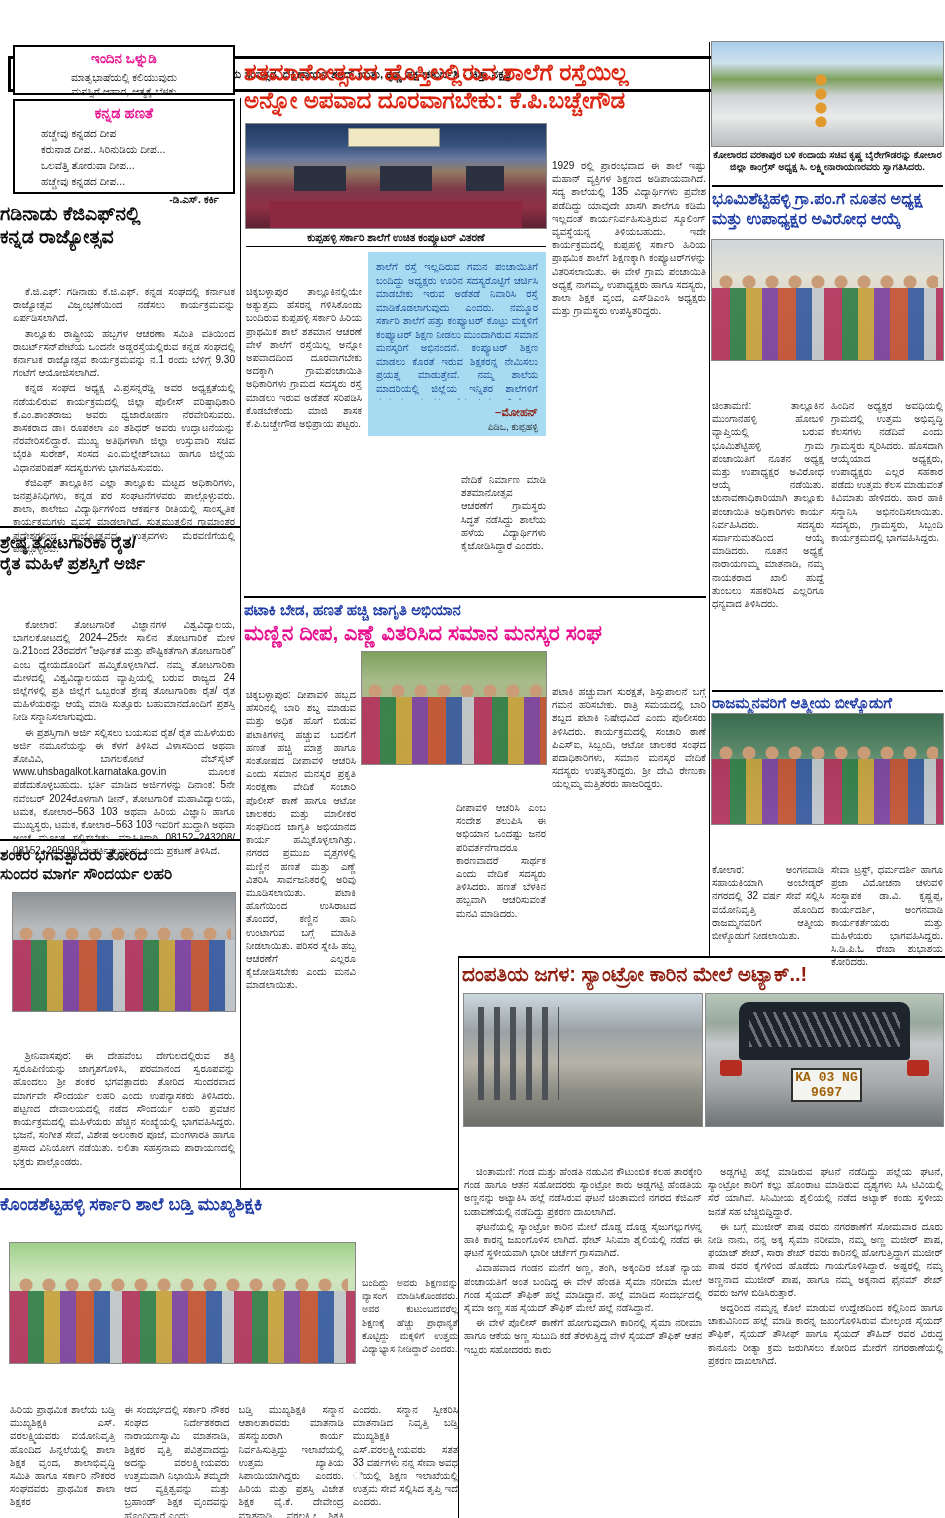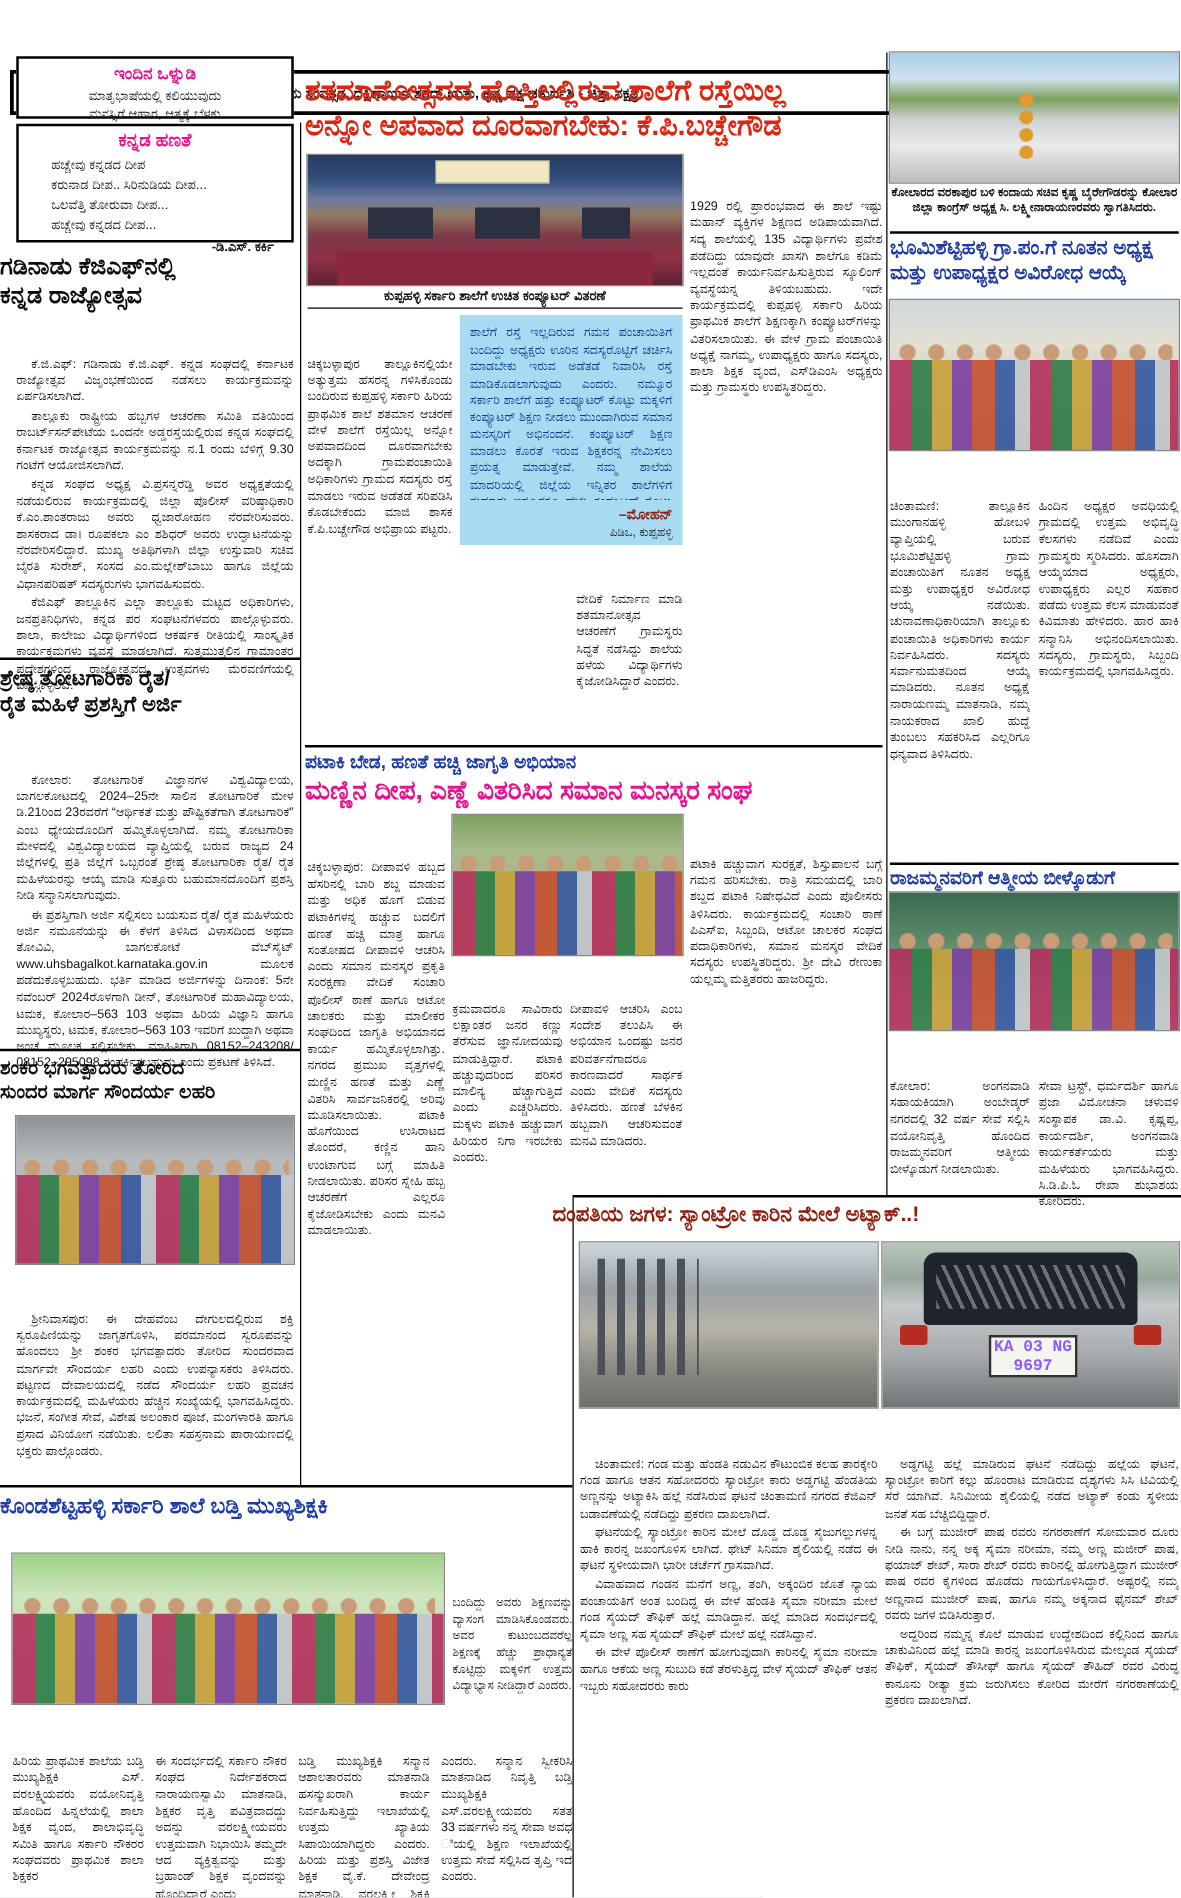--- a/index.html
+++ b/index.html
@@ -58,21 +58,21 @@
   .ph-minister .garland{position:absolute;left:44%;top:30%;width:14px;height:52%;
     background:radial-gradient(circle at 7px 7px,#e09a2d 5px,rgba(0,0,0,0) 6px);background-size:14px 14px;background-repeat:repeat-y;}
   .ph-street{background:linear-gradient(180deg,#cdd8de 0%,#9aa2a6 28%,#b7b3a8 52%,#8c8d85 74%,#6e6f68 100%);}
   .ph-street .gate{position:absolute;left:6%;top:10%;width:34%;height:70%;
     background:repeating-linear-gradient(90deg,#4d5258 0 6px,rgba(0,0,0,0) 6px 16px);}
   .ph-car{background:linear-gradient(180deg,#b9c7bb 0%,#98a89c 22%,#c6c9cc 38%,#a7abae 68%,#6f7477 100%);}
   .ph-car .hatch{position:absolute;left:14%;top:6%;width:72%;height:44%;background:#1d242c;border-radius:10px 10px 4px 4px;}
   .ph-car .glassline{position:absolute;left:18%;top:14%;width:64%;height:26%;
      background:repeating-linear-gradient(65deg,rgba(255,255,255,.35) 0 3px,rgba(0,0,0,0) 3px 9px);}
   .ph-car .plate{position:absolute;left:36%;top:56%;width:28%;background:#f4f4f0;border:2px solid #30302c;
-     color:#8b5cf6;font-weight:bold;text-align:center;font-size:13px;line-height:15px;font-family:"Liberation Mono","DejaVu Sans Mono",monospace;}
+     color:#a16207;font-weight:bold;text-align:center;font-size:13px;line-height:15px;font-family:"Liberation Mono","DejaVu Sans Mono",monospace;}
   .ph-car .tail{position:absolute;top:50%;width:9%;height:12%;background:#b62c20;border-radius:3px;}
 </style>
 </head>
 <body>
 
 <div class="page">
 
   <div class="abs masthead" style="left:8px;top:56px;width:929px;height:36px;">
     <div class="mh-left">
       <span>ಕೋಲಾರ ಪತ್ರಿಕೆ</span>
@@ -159,32 +159,29 @@
     <p class="np">ವೇದಿಕೆ ನಿರ್ಮಾಣ ಮಾಡಿ ಶತಮಾನೋತ್ಸವ ಆಚರಣೆಗೆ ಗ್ರಾಮಸ್ಥರು ಸಿದ್ಧತೆ ನಡೆಸಿದ್ದು ಶಾಲೆಯ ಹಳೆಯ ವಿದ್ಯಾರ್ಥಿಗಳು ಕೈಜೋಡಿಸಿದ್ದಾರೆ ಎಂದರು.</p>
   </div>
 
   <div class="abs hrule" style="left:244px;top:596px;width:462px;"></div>
   <div class="abs hl hl-blue" style="left:244px;top:601px;width:462px;font-size:15px;">ಪಟಾಕಿ ಬೇಡ, ಹಣತೆ ಹಚ್ಚಿ ಜಾಗೃತಿ ಅಭಿಯಾನ</div>
   <div class="abs hl hl-magenta" style="left:244px;top:620px;width:462px;font-size:21px;">ಮಣ್ಣಿನ ದೀಪ, ಎಣ್ಣೆ ವಿತರಿಸಿದ ಸಮಾನ ಮನಸ್ಕರ ಸಂಘ</div>
   <div class="abs body" style="left:246px;top:655px;width:110px;height:524px;">
     <p class="np">ಚಿಕ್ಕಬಳ್ಳಾಪುರ: ದೀಪಾವಳಿ ಹಬ್ಬದ ಹೆಸರಿನಲ್ಲಿ ಬಾರಿ ಶಬ್ದ ಮಾಡುವ ಮತ್ತು ಅಧಿಕ ಹೊಗೆ ಬಿಡುವ ಪಟಾಕಿಗಳನ್ನ ಹಚ್ಚುವ ಬದಲಿಗೆ ಹಣತೆ ಹಚ್ಚಿ ಮಾತ್ರ ಹಾಗೂ ಸಂತೋಷದ ದೀಪಾವಳಿ ಆಚರಿಸಿ ಎಂದು ಸಮಾನ ಮನಸ್ಕರ ಪ್ರಕೃತಿ ಸಂರಕ್ಷಣಾ ವೇದಿಕೆ ಸಂಚಾರಿ ಪೊಲೀಸ್ ಠಾಣೆ ಹಾಗೂ ಆಟೋ ಚಾಲಕರು ಮತ್ತು ಮಾಲೀಕರ ಸಂಘದಿಂದ ಜಾಗೃತಿ ಅಭಿಯಾನದ ಕಾರ್ಯ ಹಮ್ಮಿಕೊಳ್ಳಲಾಗಿತ್ತು. ನಗರದ ಪ್ರಮುಖ ವೃತ್ತಗಳಲ್ಲಿ ಮಣ್ಣಿನ ಹಣತೆ ಮತ್ತು ಎಣ್ಣೆ ವಿತರಿಸಿ ಸಾರ್ವಜನಿಕರಲ್ಲಿ ಅರಿವು ಮೂಡಿಸಲಾಯಿತು. ಪಟಾಕಿ ಹೊಗೆಯಿಂದ ಉಸಿರಾಟದ ತೊಂದರೆ, ಕಣ್ಣಿನ ಹಾನಿ ಉಂಟಾಗುವ ಬಗ್ಗೆ ಮಾಹಿತಿ ನೀಡಲಾಯಿತು. ಪರಿಸರ ಸ್ನೇಹಿ ಹಬ್ಬ ಆಚರಣೆಗೆ ಎಲ್ಲರೂ ಕೈಜೋಡಿಸಬೇಕು ಎಂದು ಮನವಿ ಮಾಡಲಾಯಿತು.</p>
   </div>
   <div class="abs photo crowd" style="left:362px;top:652px;width:184px;height:112px;background:linear-gradient(180deg,#7fa15f 0%,#a8bb8b 26%,#b9a77c 100%);"></div>
-  <div class="abs body" style="left:362px;top:768px;width:88px;height:412px;">
-    <p class="np">ಕ್ರಮವಾದರೂ ಸಾವಿರಾರು ಲಕ್ಷಾಂತರ ಜನರ ಕಣ್ಣು ತೆರೆಸುವ ಜ್ಞಾನೋದಯವು ಮಾಡುತ್ತಿದ್ದಾರೆ. ಪಟಾಕಿ ಹಚ್ಚುವುದರಿಂದ ಪರಿಸರ ಮಾಲಿನ್ಯ ಹೆಚ್ಚಾಗುತ್ತಿದೆ ಎಂದು ಎಚ್ಚರಿಸಿದರು. ಮಕ್ಕಳು ಪಟಾಕಿ ಹಚ್ಚುವಾಗ ಹಿರಿಯರ ನಿಗಾ ಇರಬೇಕು ಎಂದರು.</p>
-  </div>
   <div class="abs body" style="left:456px;top:768px;width:90px;height:412px;">
     <p class="np">ದೀಪಾವಳಿ ಆಚರಿಸಿ ಎಂಬ ಸಂದೇಶ ತಲುಪಿಸಿ ಈ ಅಭಿಯಾನ ಒಂದಷ್ಟು ಜನರ ಪರಿವರ್ತನೆಗಾದರೂ ಕಾರಣವಾದರೆ ಸಾರ್ಥಕ ಎಂದು ವೇದಿಕೆ ಸದಸ್ಯರು ತಿಳಿಸಿದರು. ಹಣತೆ ಬೆಳಕಿನ ಹಬ್ಬವಾಗಿ ಆಚರಿಸುವಂತೆ ಮನವಿ ಮಾಡಿದರು.</p>
   </div>
   <div class="abs body" style="left:552px;top:652px;width:154px;height:304px;">
     <p class="np">ಪಟಾಕಿ ಹಚ್ಚುವಾಗ ಸುರಕ್ಷತೆ, ಶಿಸ್ತುಪಾಲನೆ ಬಗ್ಗೆ ಗಮನ ಹರಿಸಬೇಕು. ರಾತ್ರಿ ಸಮಯದಲ್ಲಿ ಬಾರಿ ಶಬ್ದದ ಪಟಾಕಿ ನಿಷೇಧವಿದೆ ಎಂದು ಪೊಲೀಸರು ತಿಳಿಸಿದರು. ಕಾರ್ಯಕ್ರಮದಲ್ಲಿ ಸಂಚಾರಿ ಠಾಣೆ ಪಿಎಸ್‌ಐ, ಸಿಬ್ಬಂದಿ, ಆಟೋ ಚಾಲಕರ ಸಂಘದ ಪದಾಧಿಕಾರಿಗಳು, ಸಮಾನ ಮನಸ್ಕರ ವೇದಿಕೆ ಸದಸ್ಯರು ಉಪಸ್ಥಿತರಿದ್ದರು. ಶ್ರೀ ದೇವಿ ರೇಣುಕಾ ಯಲ್ಲಮ್ಮ ಮತ್ತಿತರರು ಹಾಜರಿದ್ದರು.</p>
   </div>
 
   <div class="abs hrule" style="left:458px;top:956px;width:487px;"></div>
-  <div class="abs hl hl-maroon" style="left:442px;top:962px;width:481px;font-size:17px;">ದಂಪತಿಯ ಜಗಳ: ಸ್ಯಾಂಟ್ರೋ ಕಾರಿನ ಮೇಲೆ ಅಟ್ಯಾಕ್..!</div>
+  <div class="abs hl hl-maroon" style="left:462px;top:962px;width:481px;font-size:20px;">ದಂಪತಿಯ ಜಗಳ: ಸ್ಯಾಂಟ್ರೋ ಕಾರಿನ ಮೇಲೆ ಅಟ್ಯಾಕ್..!</div>
   <div class="abs photo ph-street" style="left:464px;top:994px;width:238px;height:132px;">
     <div class="gate"></div>
   </div>
   <div class="abs photo ph-car" style="left:706px;top:994px;width:237px;height:132px;">
     <div class="hatch"></div>
     <div class="glassline"></div>
     <div class="tail" style="left:6%;"></div>
     <div class="tail" style="right:6%;"></div>
     <div class="plate">
       <div>KA 03 NG</div>

